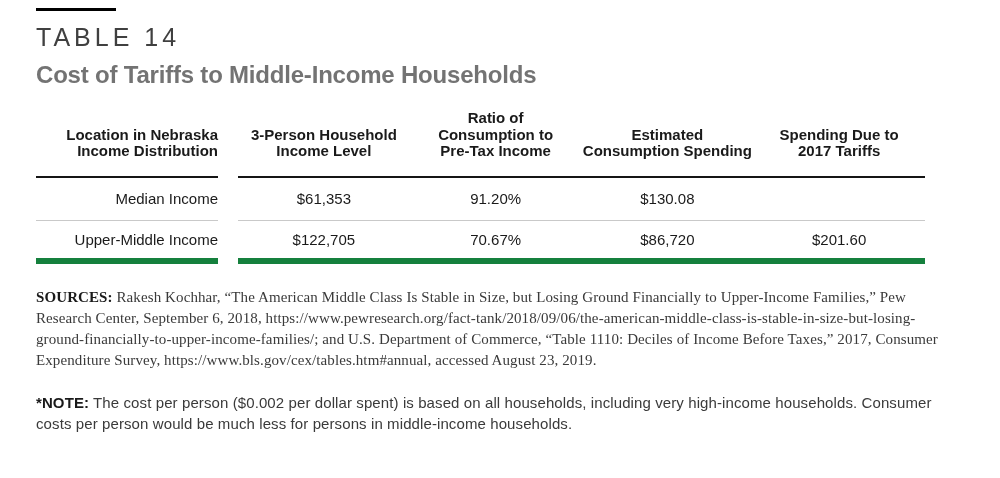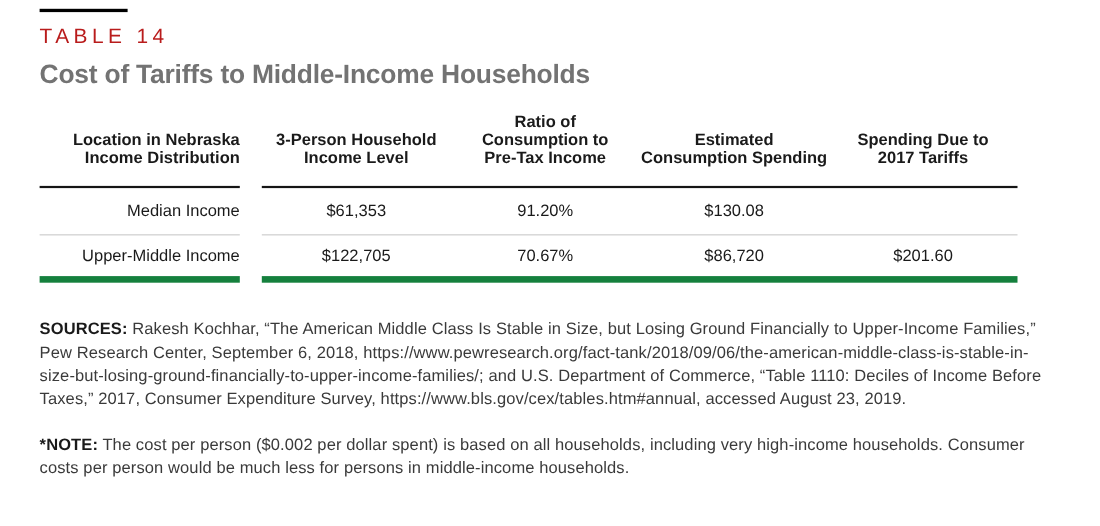--- a/index.html
+++ b/index.html
@@ -14,24 +14,24 @@
     color: #1a1a1a;
     overflow: hidden;
   }
   .kicker-rule {
     width: 80px;
     height: 3px;
     background: #000000;
   }
   .kicker {
     margin-top: 12px;
-    font-size: 19px;
+    font-size: 25px;
     font-weight: 400;
     letter-spacing: 4px;
-    color: #b91c1c;
+    color: #404040;
   }
   .title {
     margin: 9px 0 0 0;
     font-size: 24px;
     font-weight: 700;
     letter-spacing: -0.2px;
     color: #737373;
   }
   
   .tbl { width: 889px; margin-top: 21px; font-size: 15px; }
@@ -59,21 +59,21 @@
   .grp .dcell { justify-content: center; text-align: center; }
   
   .fnote {
     width: 921px;
     margin: 0;
     font-size: 15px;
     line-height: 21px;
     color: #3a3a3a;
     letter-spacing: 0.1px;
   }
-  .fnote.sources { margin-top: 32px; }
+  .fnote.sources { margin-top: 23px; font-family: Liberation Serif, serif; }
   .fnote.note { margin-top: 21px; }
   .fnote .lead { font-weight: 700; color: #1a1a1a; }
 </style>
 </head>
 <body>
 
 <div class="page">
 
   <div class="kicker-rule"></div>
   <div class="kicker">TABLE 14</div>

